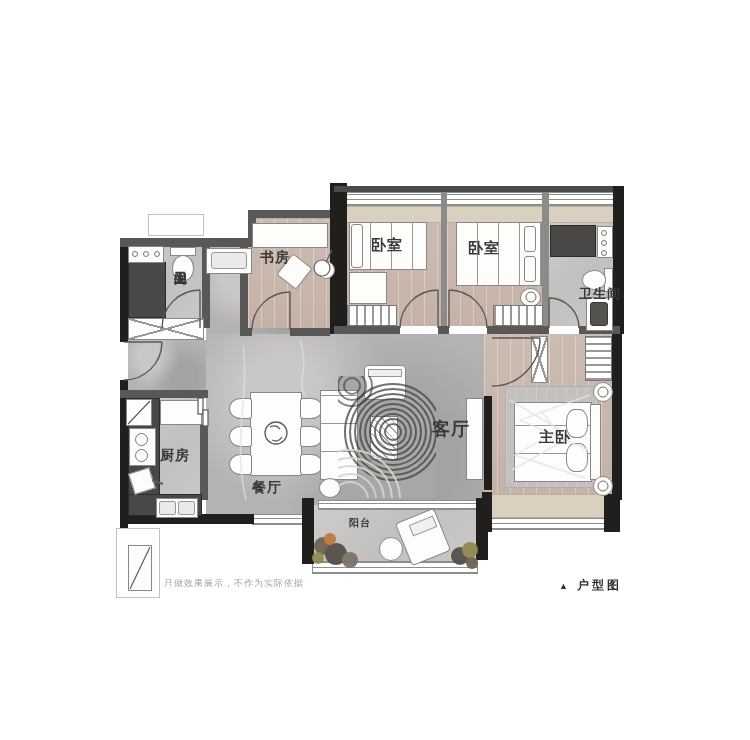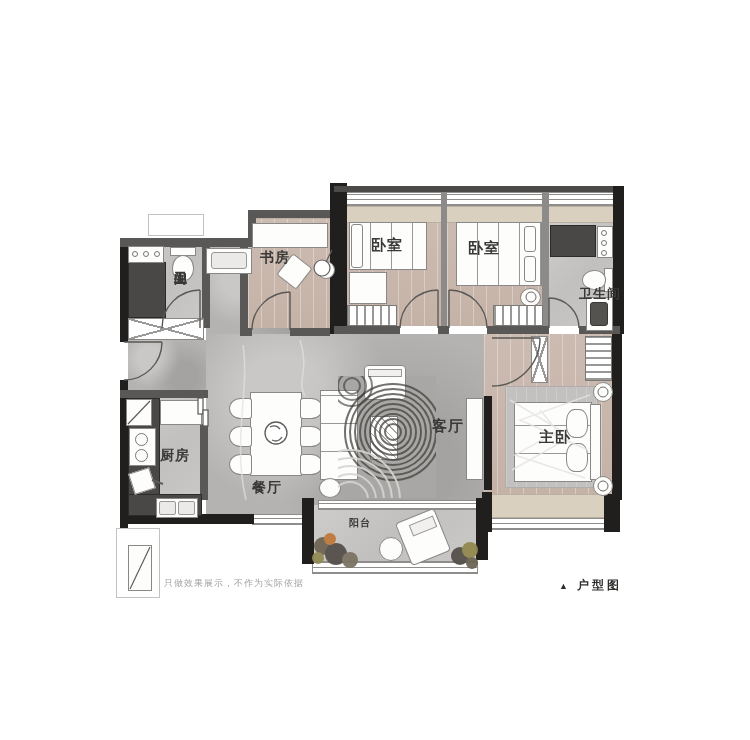--- a/index.html
+++ b/index.html
@@ -283,21 +283,21 @@
     <line x1="152" y1="480" x2="163" y2="484" stroke="#5f5d5b" stroke-width="2"></line>
   </svg>
 
   <div class="label vert" style="left:171px;top:261px;font-size:13px;">卫生间</div>
   <div class="label" style="left:260px;top:249px;font-size:14px;">书房</div>
   <div class="label" style="left:371px;top:236px;font-size:15px;">卧室</div>
   <div class="label" style="left:468px;top:239px;font-size:15px;">卧室</div>
   <div class="label" style="left:545px;top:285px;font-size:13px;margin-left:34px;">卫生间</div>
   <div class="label" style="left:160px;top:447px;font-size:14px;">厨房</div>
   <div class="label" style="left:252px;top:479px;font-size:14px;">餐厅</div>
-  <div class="label" style="left:432px;top:417px;font-size:15px;">客厅</div>
+  <div class="label" style="left:432px;top:417px;font-size:18px;">客厅</div>
   <div class="label" style="left:539px;top:428px;font-size:15px;">主卧</div>
   <div class="label" style="left:349px;top:516px;font-size:10px;">阳台</div>
 
   <div class="foot" style="left:164px;top:577px;text-align:center;">只做效果展示，不作为实际依据</div>
   <div class="legend" style="left:559px;top:577px;">
     <span class="mk">▲</span>
     <span class="tx">户型图</span>
   </div>
 
 </div>

